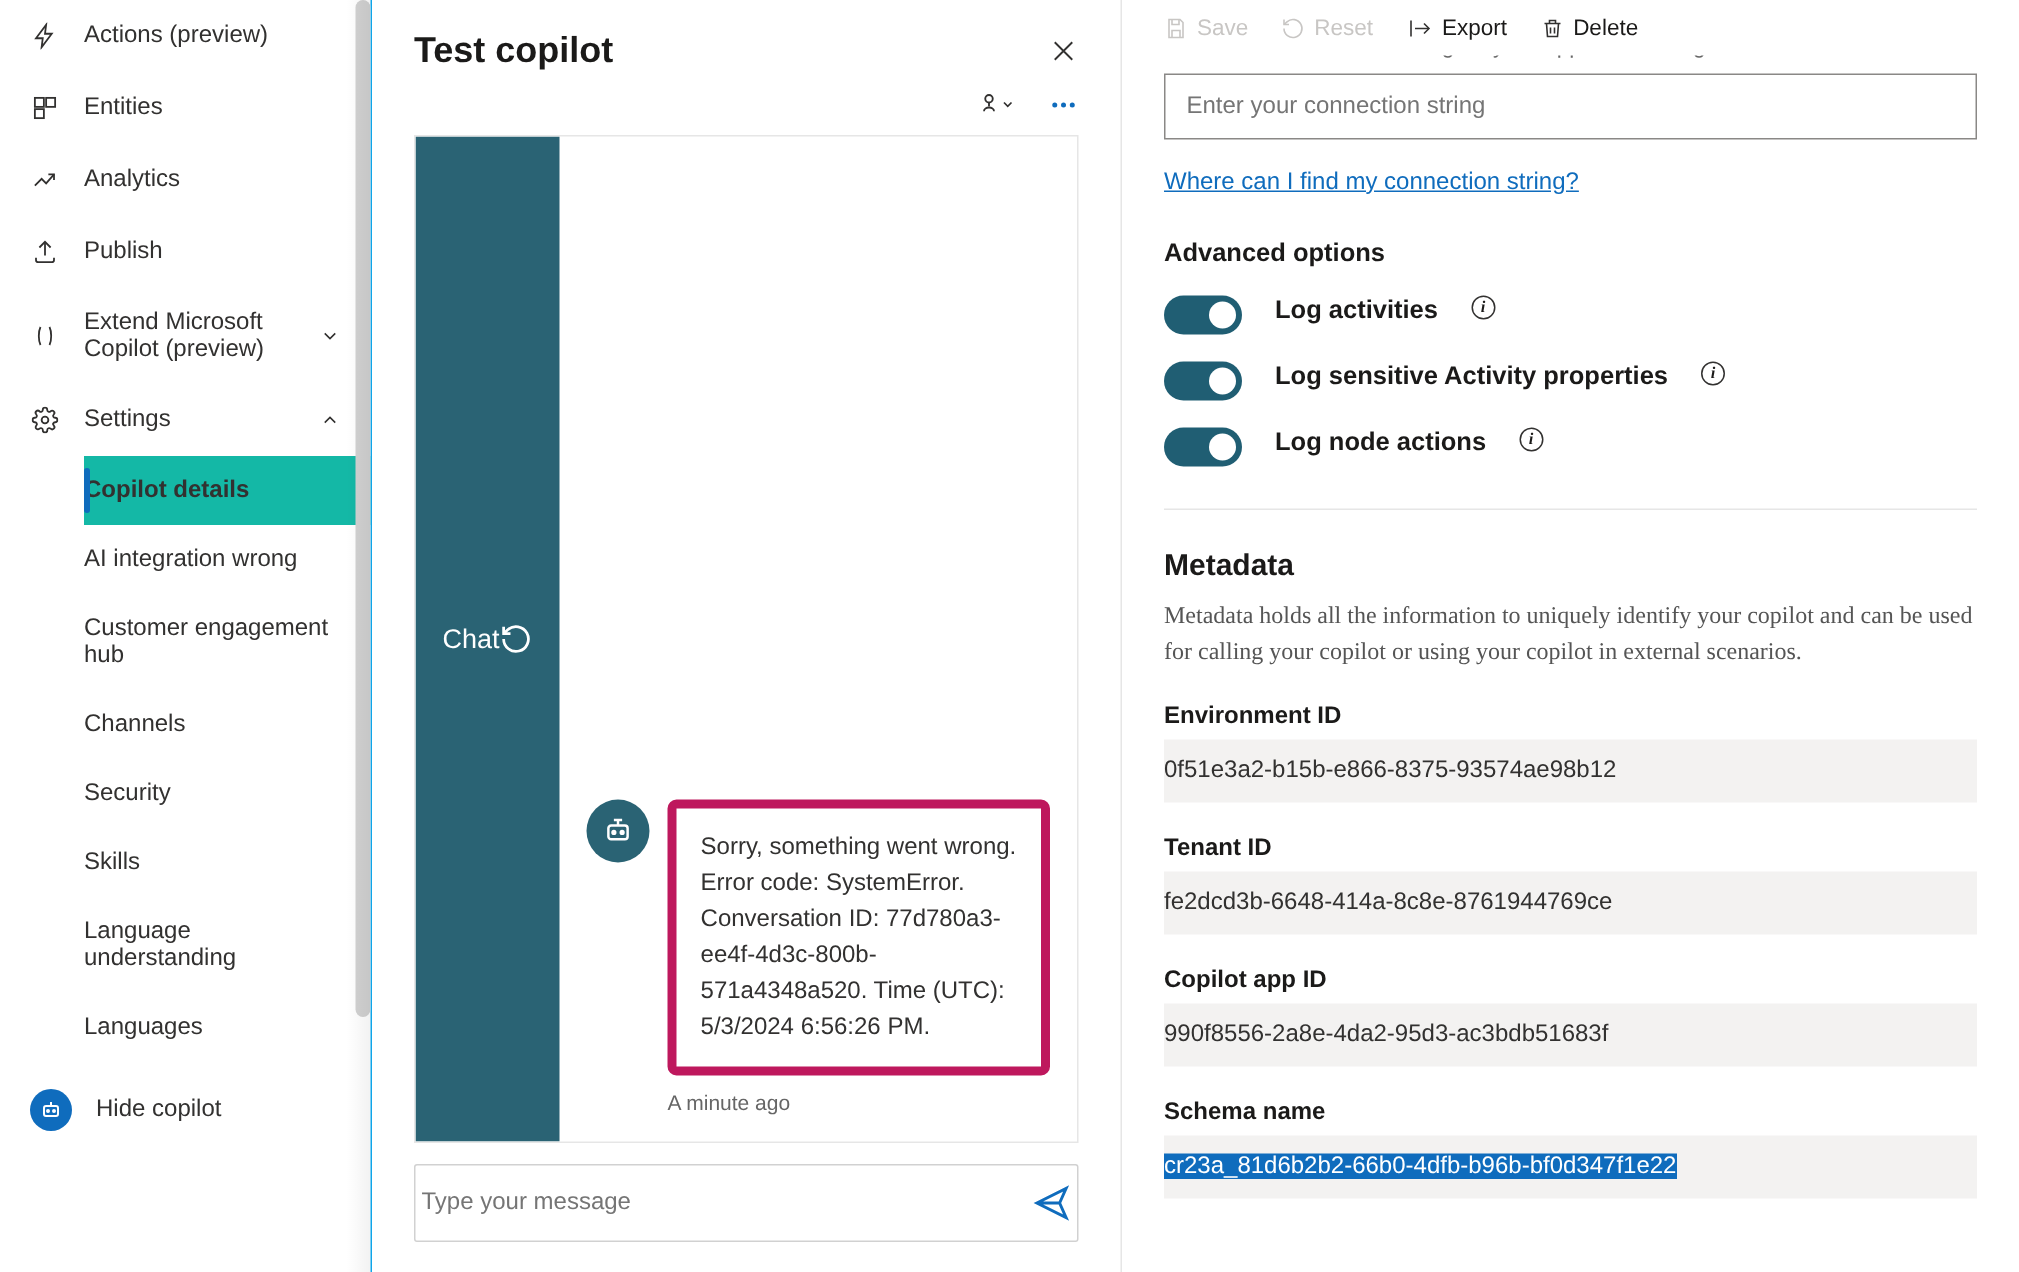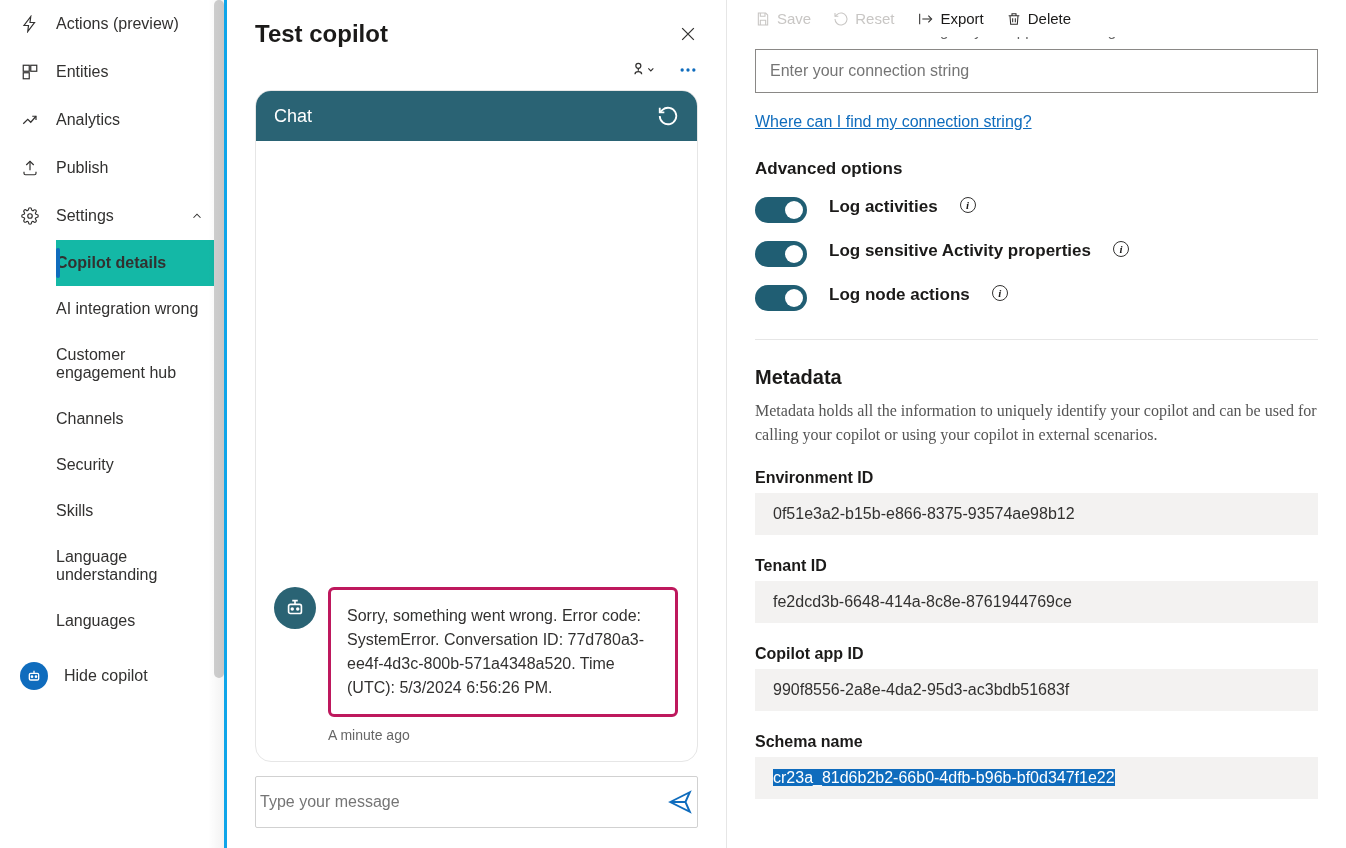--- a/index.html
+++ b/index.html
@@ -1,43 +1,43 @@
 <!DOCTYPE html>
 <html><head>
 <meta charset="utf-8">
 <style>
 * { box-sizing: border-box; margin: 0; padding: 0; font-family: "Segoe UI", -apple-system, sans-serif; }
 body { width:1346px; height:848px; overflow:hidden; background:#fff; color:#1b1a19; display:flex; }
 
 
-.sidebar { width:227px; border-right:3px solid #0ea5e9; height:100%; position:relative; overflow:hidden; }
+.sidebar { width:248px; border-right:1px solid #0ea5e9; height:100%; position:relative; overflow:hidden; }
 .sidebar-inner { height:100%; overflow-y:auto; }
 .sidebar::after { content:""; position:absolute; right:0; top:0; bottom:0; width:16px; background:linear-gradient(to right, rgba(0,0,0,0), rgba(0,0,0,0.05)); }
 .nav-item { display:flex; align-items:center; padding:14px 20px; cursor:pointer; font-size:16px; color:#323130; gap:16px; }
 .nav-item .icon { width:20px; height:20px; flex:0 0 20px; display:flex; align-items:center; justify-content:center; }
 .nav-item .label { flex:1; }
 .nav-item .chev { width:14px; height:14px; }
 .nav-sub { padding-left:56px; }
 .nav-sub .nav-item { padding:14px 20px 14px 0; }
 .nav-item.selected { font-weight:600; background:#14b8a6; position:relative; }
 .nav-item.selected::before { content:""; position:absolute; left:0; top:8px; bottom:8px; width:4px; background:#0f6cbd; border-radius:2px; }
 .scrollbar-dummy { position:absolute; right:0; top:0; width:10px; height:80%; background:#d1d1d1; border-radius:5px; }
 
 
 .test-panel { width:500px; border-right:1px solid #e6e6e6; height:100%; padding:20px 28px; display:flex; flex-direction:column; position:relative; }
 .test-header { display:flex; align-items:center; justify-content:space-between; margin-bottom:12px; }
 .test-title { font-size:24px; font-weight:600;text-align:center; }
 .close-x { font-size:22px; cursor:pointer; }
 .test-tools { display:flex; justify-content:flex-end; gap:18px; margin-bottom:10px; align-items:center; }
-.chat-box { border:1px solid #e6e6e6; border-radius:16px; flex:1; display:flex; flex-direction:column; overflow:hidden; }
+.chat-box { border:1px solid #e6e6e6; border-radius:0; flex:1; display:flex; flex-direction:row; overflow:hidden; }
 .chat-head { background:#2a6374; color:#fff; padding:14px 18px; display:flex; justify-content:space-between; align-items:center; font-size:18px; }
 .chat-body { flex:1; display:flex; flex-direction:column; justify-content:flex-end; padding:18px; }
 .bot-msg { display:flex; gap:12px; }
 .bot-avatar { width:42px; height:42px; border-radius:50%; background:#2a6374; display:flex; align-items:center; justify-content:center; flex:0 0 42px; }
-.bot-bubble { border:3px solid #be185d; border-radius:6px; padding:14px 16px; font-size:16px; line-height:1.5; color:#323130; max-width:350px; }
+.bot-bubble { border:6px solid #be185d; border-radius:6px; padding:14px 16px; font-size:16px; line-height:1.5; color:#323130; max-width:350px; }
 .msg-time { font-size:14px; color:#666; margin-left:54px; margin-top:10px; }
 .chat-input-row { border:1px solid #d1d1d1; margin-top:14px; display:flex; align-items:center; padding:0 4px; height:52px; border-radius:2px; }
 .chat-input { flex:1; border:none; outline:none; font-size:16px; color:#666; }
 
 
 .right-panel { flex:1; height:100%; overflow:hidden; display:flex; flex-direction:column; }
 .toolbar { display:flex; gap:22px; padding:10px 28px; align-items:center; font-size:15px; }
 .toolbar .btn { display:flex; align-items:center; gap:6px; cursor:pointer; }
 .toolbar .btn.disabled { color:#c8c6c4; }
 .right-content { padding:0 28px 30px 28px; overflow:hidden; flex:1; }
@@ -46,21 +46,21 @@
 .link { color:#0f6cbd; text-decoration:underline; font-size:16px; margin-top:20px; display:inline-block; }
 .section-title { font-size:17px; font-weight:600; margin-top:28px; }
 .toggle-row { display:flex; align-items:flex-start; gap:22px; margin-top:18px; font-size:17px; font-weight:600; }
 .toggle { width:52px; height:26px; border-radius:13px; background:#205e73; position:relative; }
 .toggle::after { content:""; position:absolute; right:4px; top:4px; width:18px; height:18px; background:#fff; border-radius:50%; }
 .info-circle { width:16px; height:16px; border:1px solid #323130; border-radius:50%; display:inline-flex; align-items:center; justify-content:center; font-size:11px; font-style:italic; font-family:serif; }
 hr.sep { border:none; border-top:1px solid #e6e6e6; margin-top:28px; }
 .meta-title { font-size:20px; font-weight:600; margin-top:26px; }
 .meta-desc { color:#555; font-size:16px; margin-top:10px; line-height:1.5;font-family:Liberation Serif, serif; }
 .meta-label { font-size:16px; font-weight:600; margin-top:22px; }
-.meta-val { background:#f3f2f1; padding:12px 18px; font-size:16px; margin-top:6px; color:#323130; }
+.meta-val { background:#f3f2f1; padding:12px 0; font-size:16px; margin-top:6px; color:#323130; }
 .meta-val .hl { background:#0f6cbd; color:#fff; }
 
 svg { display:block; }
 </style>
 </head>
 <body>
 
 <div class="sidebar">
  <div class="sidebar-inner">
   <div class="nav-item">
@@ -92,20 +92,34 @@
   </div>
   <div class="nav-item">
     <span class="icon">
           <svg width="18" height="18" viewBox="0 0 24 24" fill="none" stroke="#323130" stroke-width="1.6">
             <path d="M12 3v12"></path>
             <path d="M7 8l5-5 5 5"></path>
             <path d="M4 17v2a2 2 0 0 0 2 2h12a2 2 0 0 0 2-2v-2"></path>
           </svg>
         </span>
     <span class="label">Publish</span>
+  </div>
+  <div class="nav-item">
+    <span class="icon">
+          <svg width="18" height="18" viewBox="0 0 24 24" fill="none" stroke="#323130" stroke-width="1.6">
+            <path d="M8 4c-2 4-2 12 0 16"></path>
+            <path d="M16 4c2 4 2 12 0 16"></path>
+          </svg>
+        </span>
+    <span class="label">Extend Microsoft Copilot (preview)</span>
+    <span class="chev">
+          <svg width="14" height="14" viewBox="0 0 24 24" fill="none" stroke="#323130" stroke-width="1.8">
+            <path d="M6 9l6 6 6-6"></path>
+          </svg>
+        </span>
   </div>
   <div class="nav-item">
     <span class="icon">
           <svg width="18" height="18" viewBox="0 0 24 24" fill="none" stroke="#323130" stroke-width="1.6">
             <circle cx="12" cy="12" r="3"></circle>
             <path d="M19.4 15a1.7 1.7 0 0 0 .34 1.87l.06.06a2 2 0 1 1-2.83 2.83l-.06-.06a1.7 1.7 0 0 0-1.87-.34 1.7 1.7 0 0 0-1 1.56V21a2 2 0 1 1-4 0v-.09a1.7 1.7 0 0 0-1-1.56 1.7 1.7 0 0 0-1.87.34l-.06.06a2 2 0 1 1-2.83-2.83l.06-.06a1.7 1.7 0 0 0 .34-1.87 1.7 1.7 0 0 0-1.56-1H3a2 2 0 1 1 0-4h.09a1.7 1.7 0 0 0 1.56-1 1.7 1.7 0 0 0-.34-1.87l-.06-.06a2 2 0 1 1 2.83-2.83l.06.06a1.7 1.7 0 0 0 1.87.34H9a1.7 1.7 0 0 0 1-1.56V3a2 2 0 1 1 4 0v.09a1.7 1.7 0 0 0 1 1.56 1.7 1.7 0 0 0 1.87-.34l.06-.06a2 2 0 1 1 2.83 2.83l-.06.06a1.7 1.7 0 0 0-.34 1.87V9a1.7 1.7 0 0 0 1.56 1H21a2 2 0 1 1 0 4h-.09a1.7 1.7 0 0 0-1.56 1z"></path>
           </svg>
         </span>
     <span class="label">Settings</span>
     <span class="chev">

